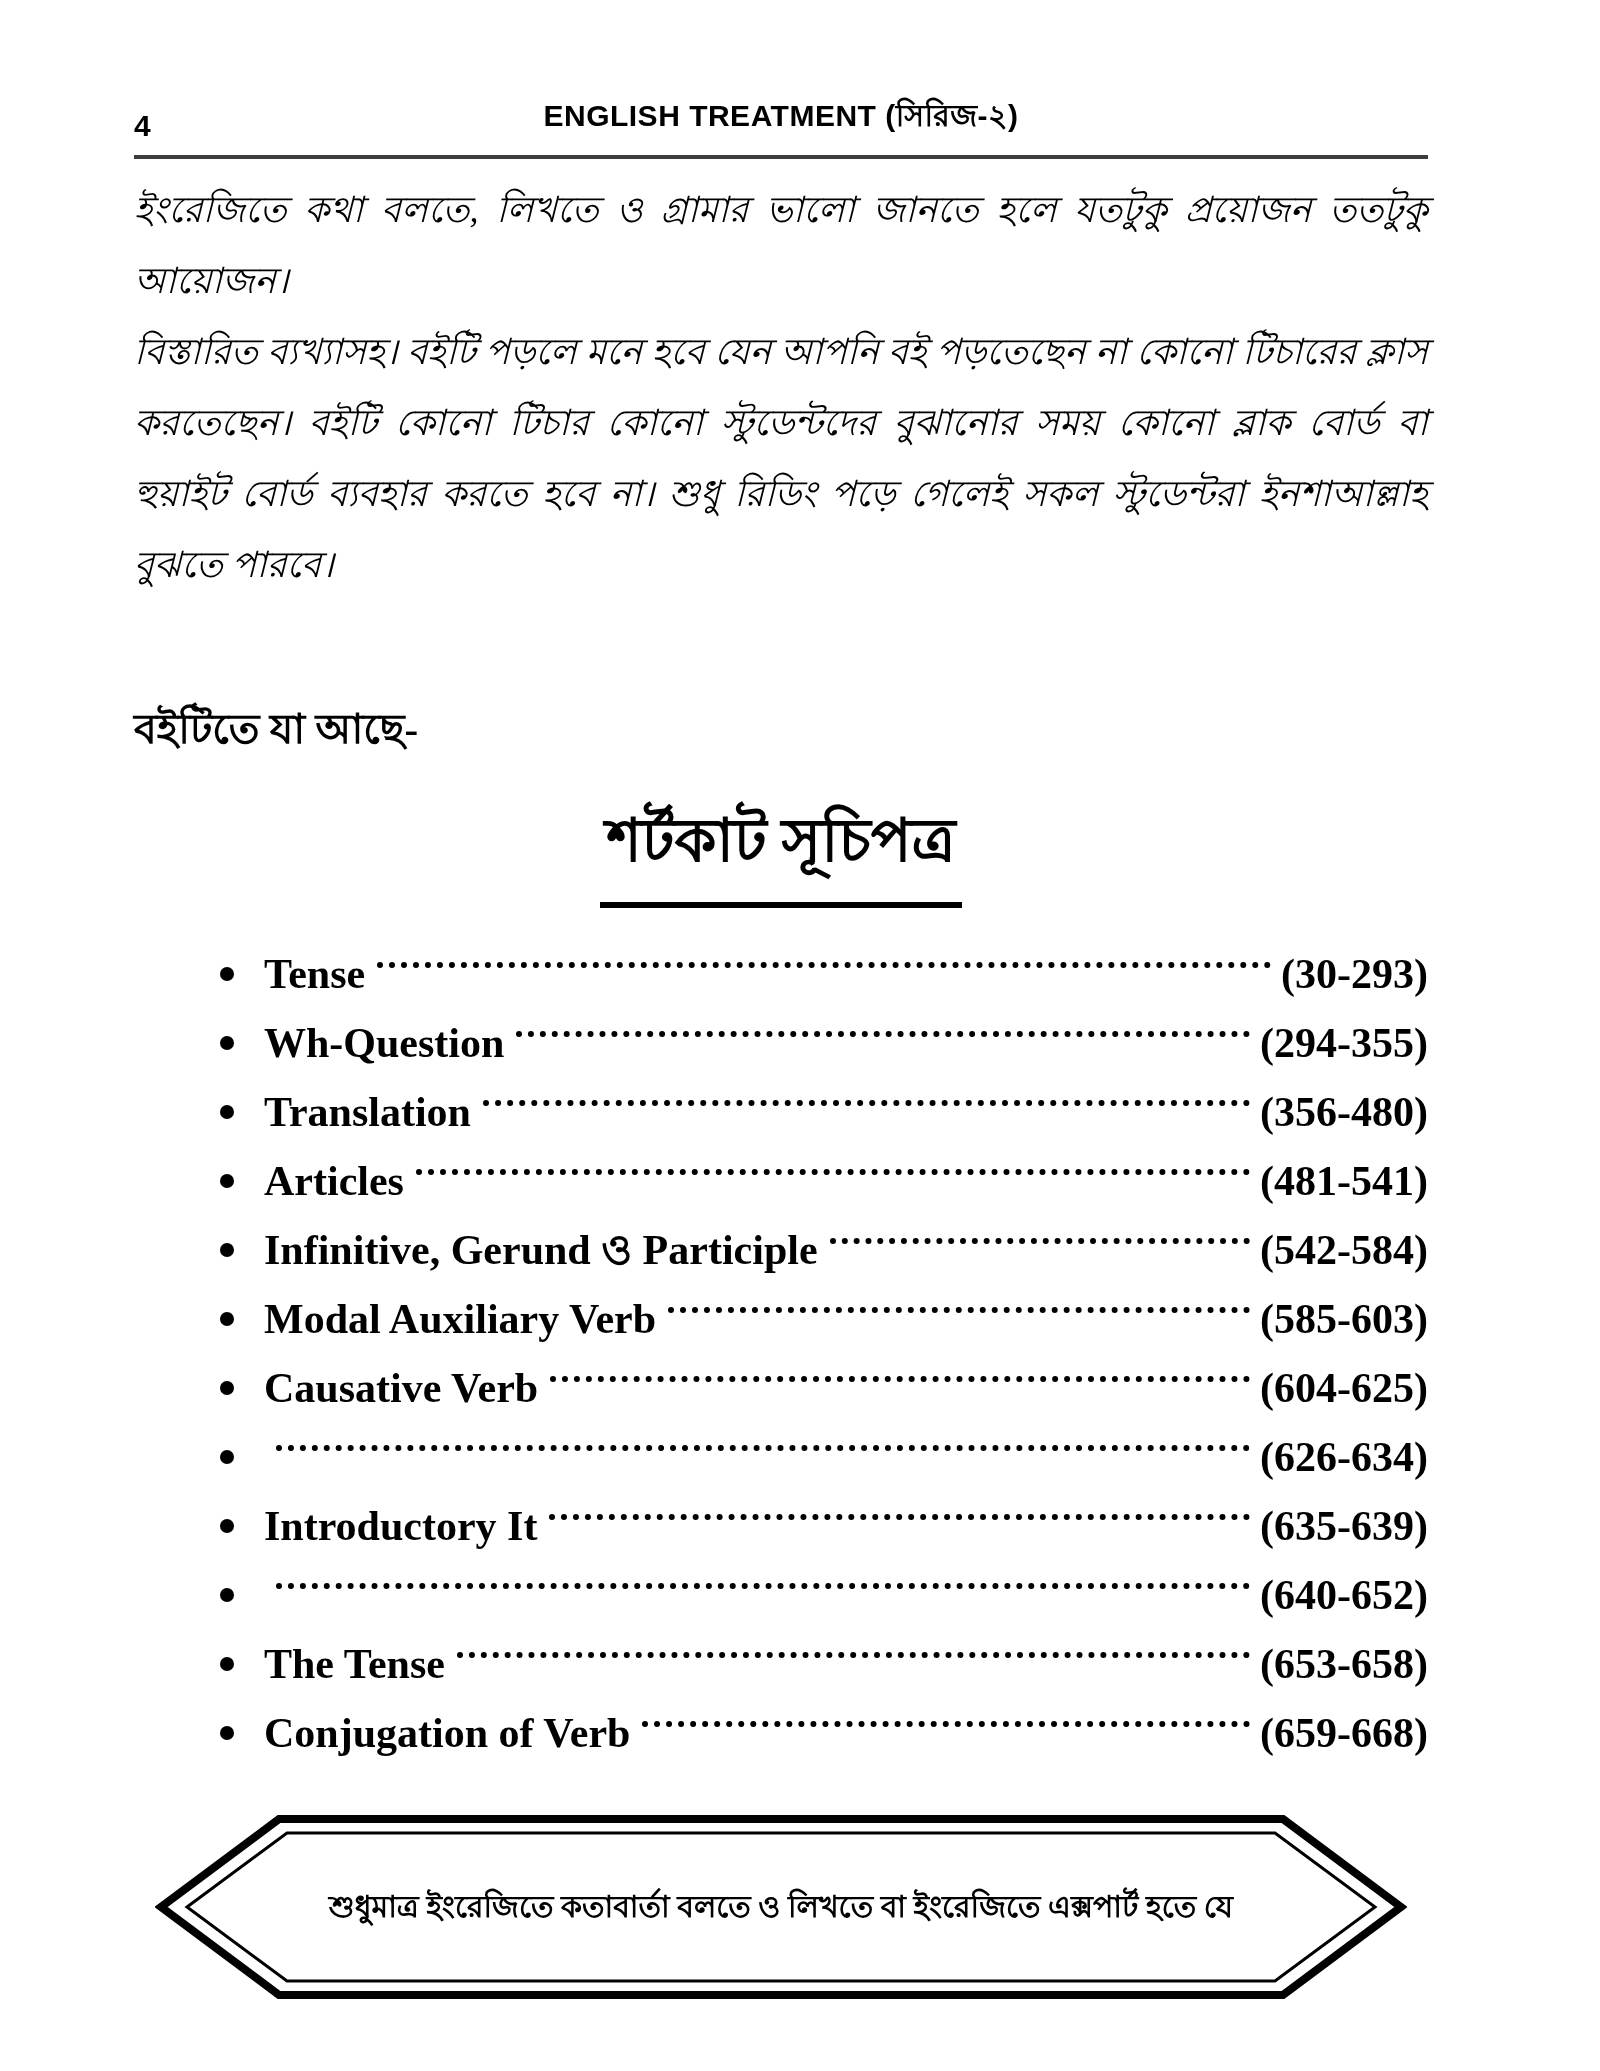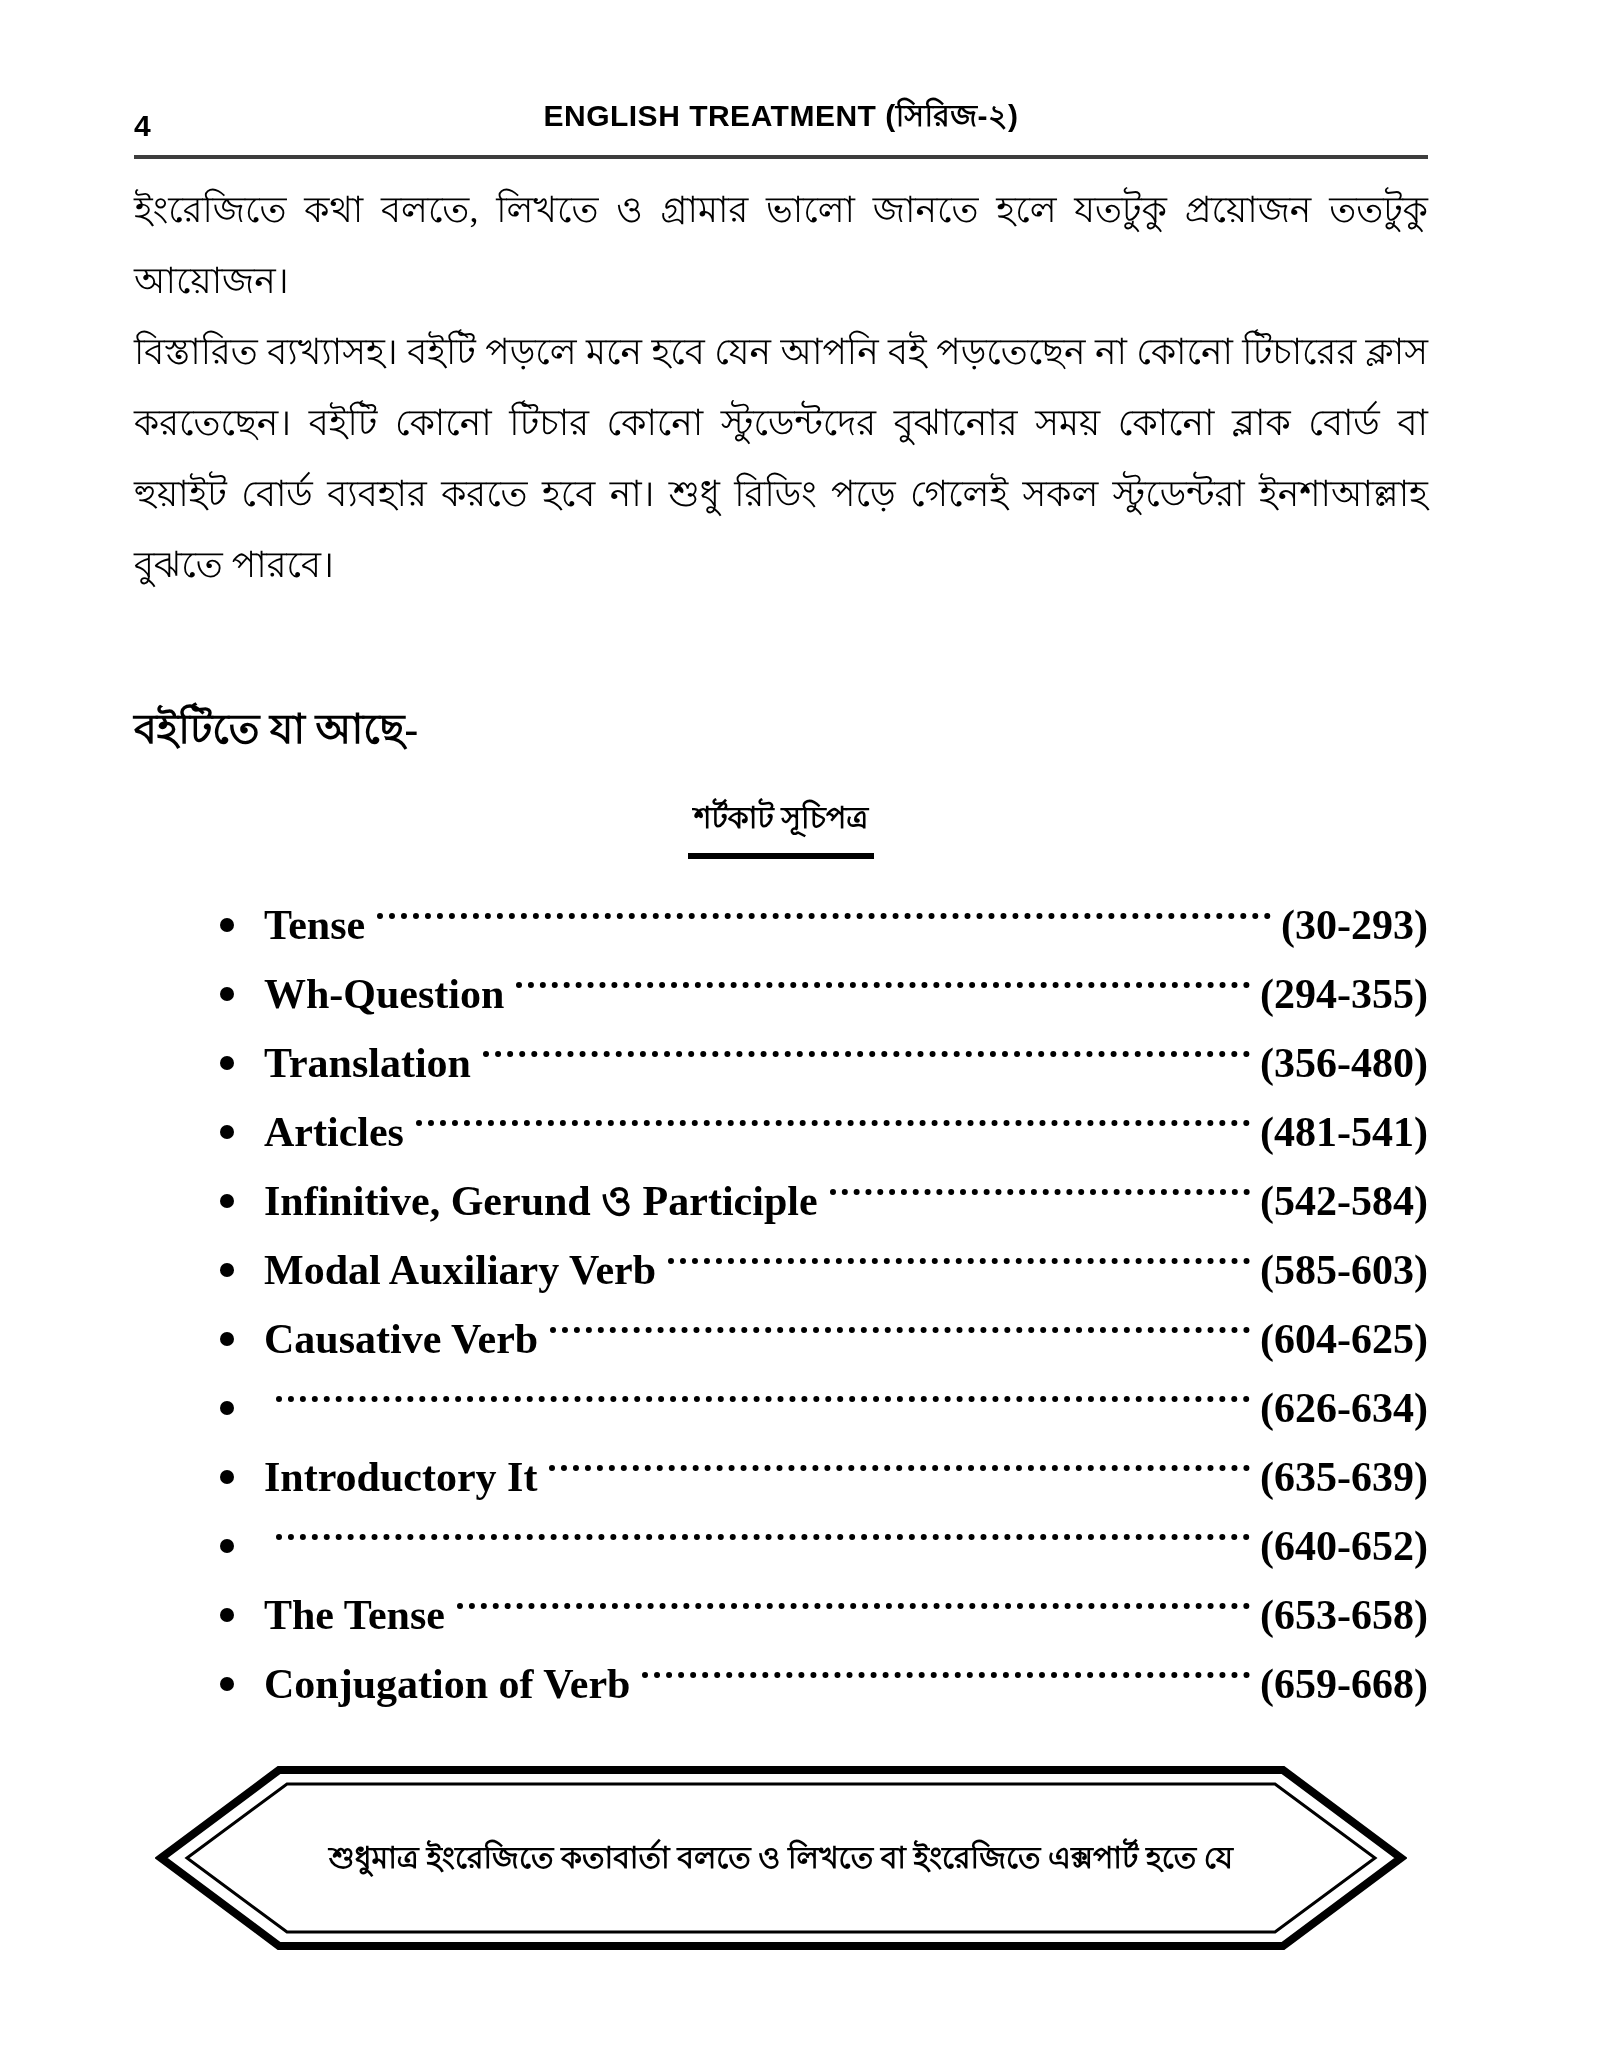--- a/index.html
+++ b/index.html
@@ -44,34 +44,34 @@
     border-top: 4px solid #3d3d3d;
     margin: 12px 0 0 0;
   }
   
   .intro {
     margin-top: 16px;
     font-size: 36px;
     line-height: 71px;
     text-align: justify;
   }
-  .intro p { margin: 0; }
+  .intro p { margin: 0; font-style: italic; }
   
   .lead-in {
     margin-top: 96px;
     font-size: 41px;
     font-weight: bold;
   }
   .toc-heading-wrap {
     text-align: center;
     margin-top: 28px;
   }
   .toc-heading {
     display: inline-block;
-    font-size: 30px;
+    font-size: 60px;
     font-weight: bold;
     border-bottom: 6px solid #000;
     padding: 0 6px 8px 6px;
     text-align: center;
   }
   
   .toc {
     margin-top: 42px;
     padding-left: 86px;
   }

